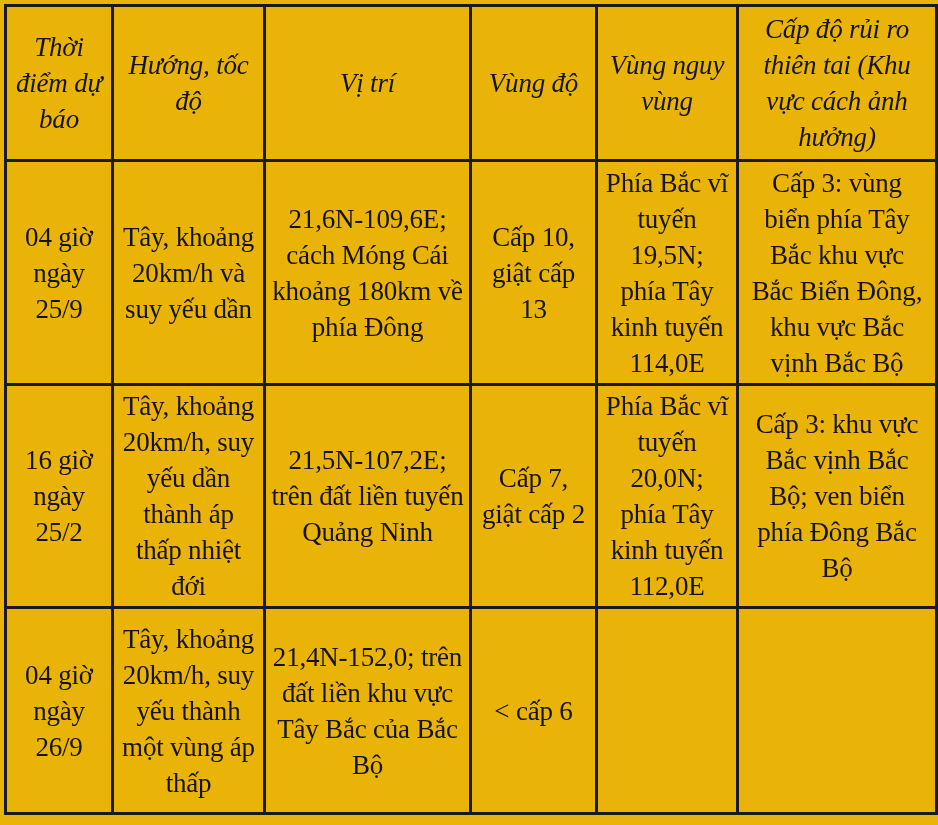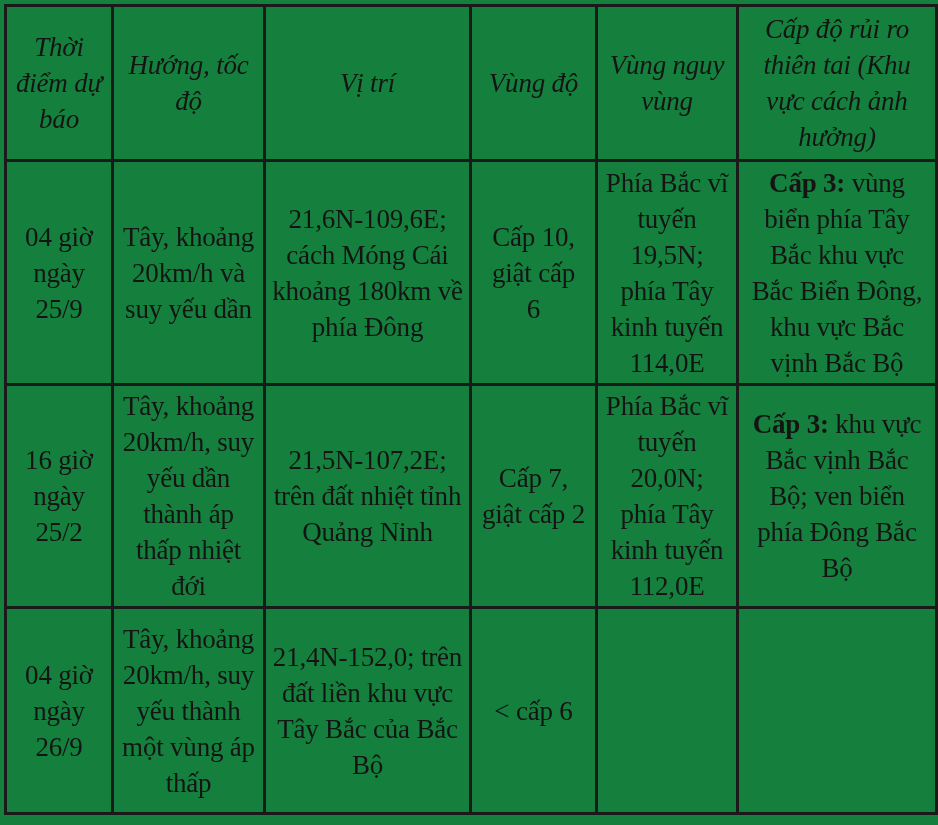--- a/index.html
+++ b/index.html
@@ -4,21 +4,21 @@
 <style>
   html, body {
     margin: 0;
     padding: 0;
     background: #ffffff;
   }
   .page {
     position: relative;
     width: 938px;
     height: 825px;
-    background: #15803d;
+    background: #eab308;
     font-family: "Liberation Serif", "DejaVu Serif", serif;
     color: #141414;
     overflow: hidden;
   }
   table.forecast {
     position: absolute;
     left: 4px;
     top: 4px;
     width: 931px;
     border-collapse: collapse;
@@ -37,21 +37,21 @@
     overflow: hidden;
   }
   table.forecast th {
     font-style: italic;
     font-weight: normal;
   }
   tr.header-row   { height: 155px; }
   tr.data-row-1   { height: 224px; }
   tr.data-row-2   { height: 221px; }
   tr.data-row-3   { height: 206px; }
-  .risk-level { font-weight: bold; }
+  .risk-level { font-weight: normal; }
 </style>
 </head>
 <body>
 
 <div class="page">
   <table class="forecast">
     <colgroup>
       <col style="width:107px">
       <col style="width:152px">
       <col style="width:206px">
@@ -83,21 +83,21 @@
 25/9</td>
         <td>Tây, khoảng
 20km/h và
 suy yếu dần</td>
         <td>21,6N-109,6E;
 cách Móng Cái
 khoảng 180km về
 phía Đông</td>
         <td>Cấp 10,
 giật cấp
-6</td>
+13</td>
         <td>Phía Bắc vĩ
 tuyến
 19,5N;
 phía Tây
 kinh tuyến
 114,0E</td>
         <td><span class="risk-level">Cấp 3:</span><span> vùng
 biển phía Tây
 Bắc khu vực
 Bắc Biển Đông,
@@ -108,21 +108,21 @@
         <td>16 giờ
 ngày
 25/2</td>
         <td>Tây, khoảng
 20km/h, suy
 yếu dần
 thành áp
 thấp nhiệt
 đới</td>
         <td>21,5N-107,2E;
-trên đất nhiệt tỉnh
+trên đất liền tuyến
 Quảng Ninh</td>
         <td>Cấp 7,
 giật cấp 2</td>
         <td>Phía Bắc vĩ
 tuyến
 20,0N;
 phía Tây
 kinh tuyến
 112,0E</td>
         <td><span class="risk-level">Cấp 3:</span><span> khu vực

